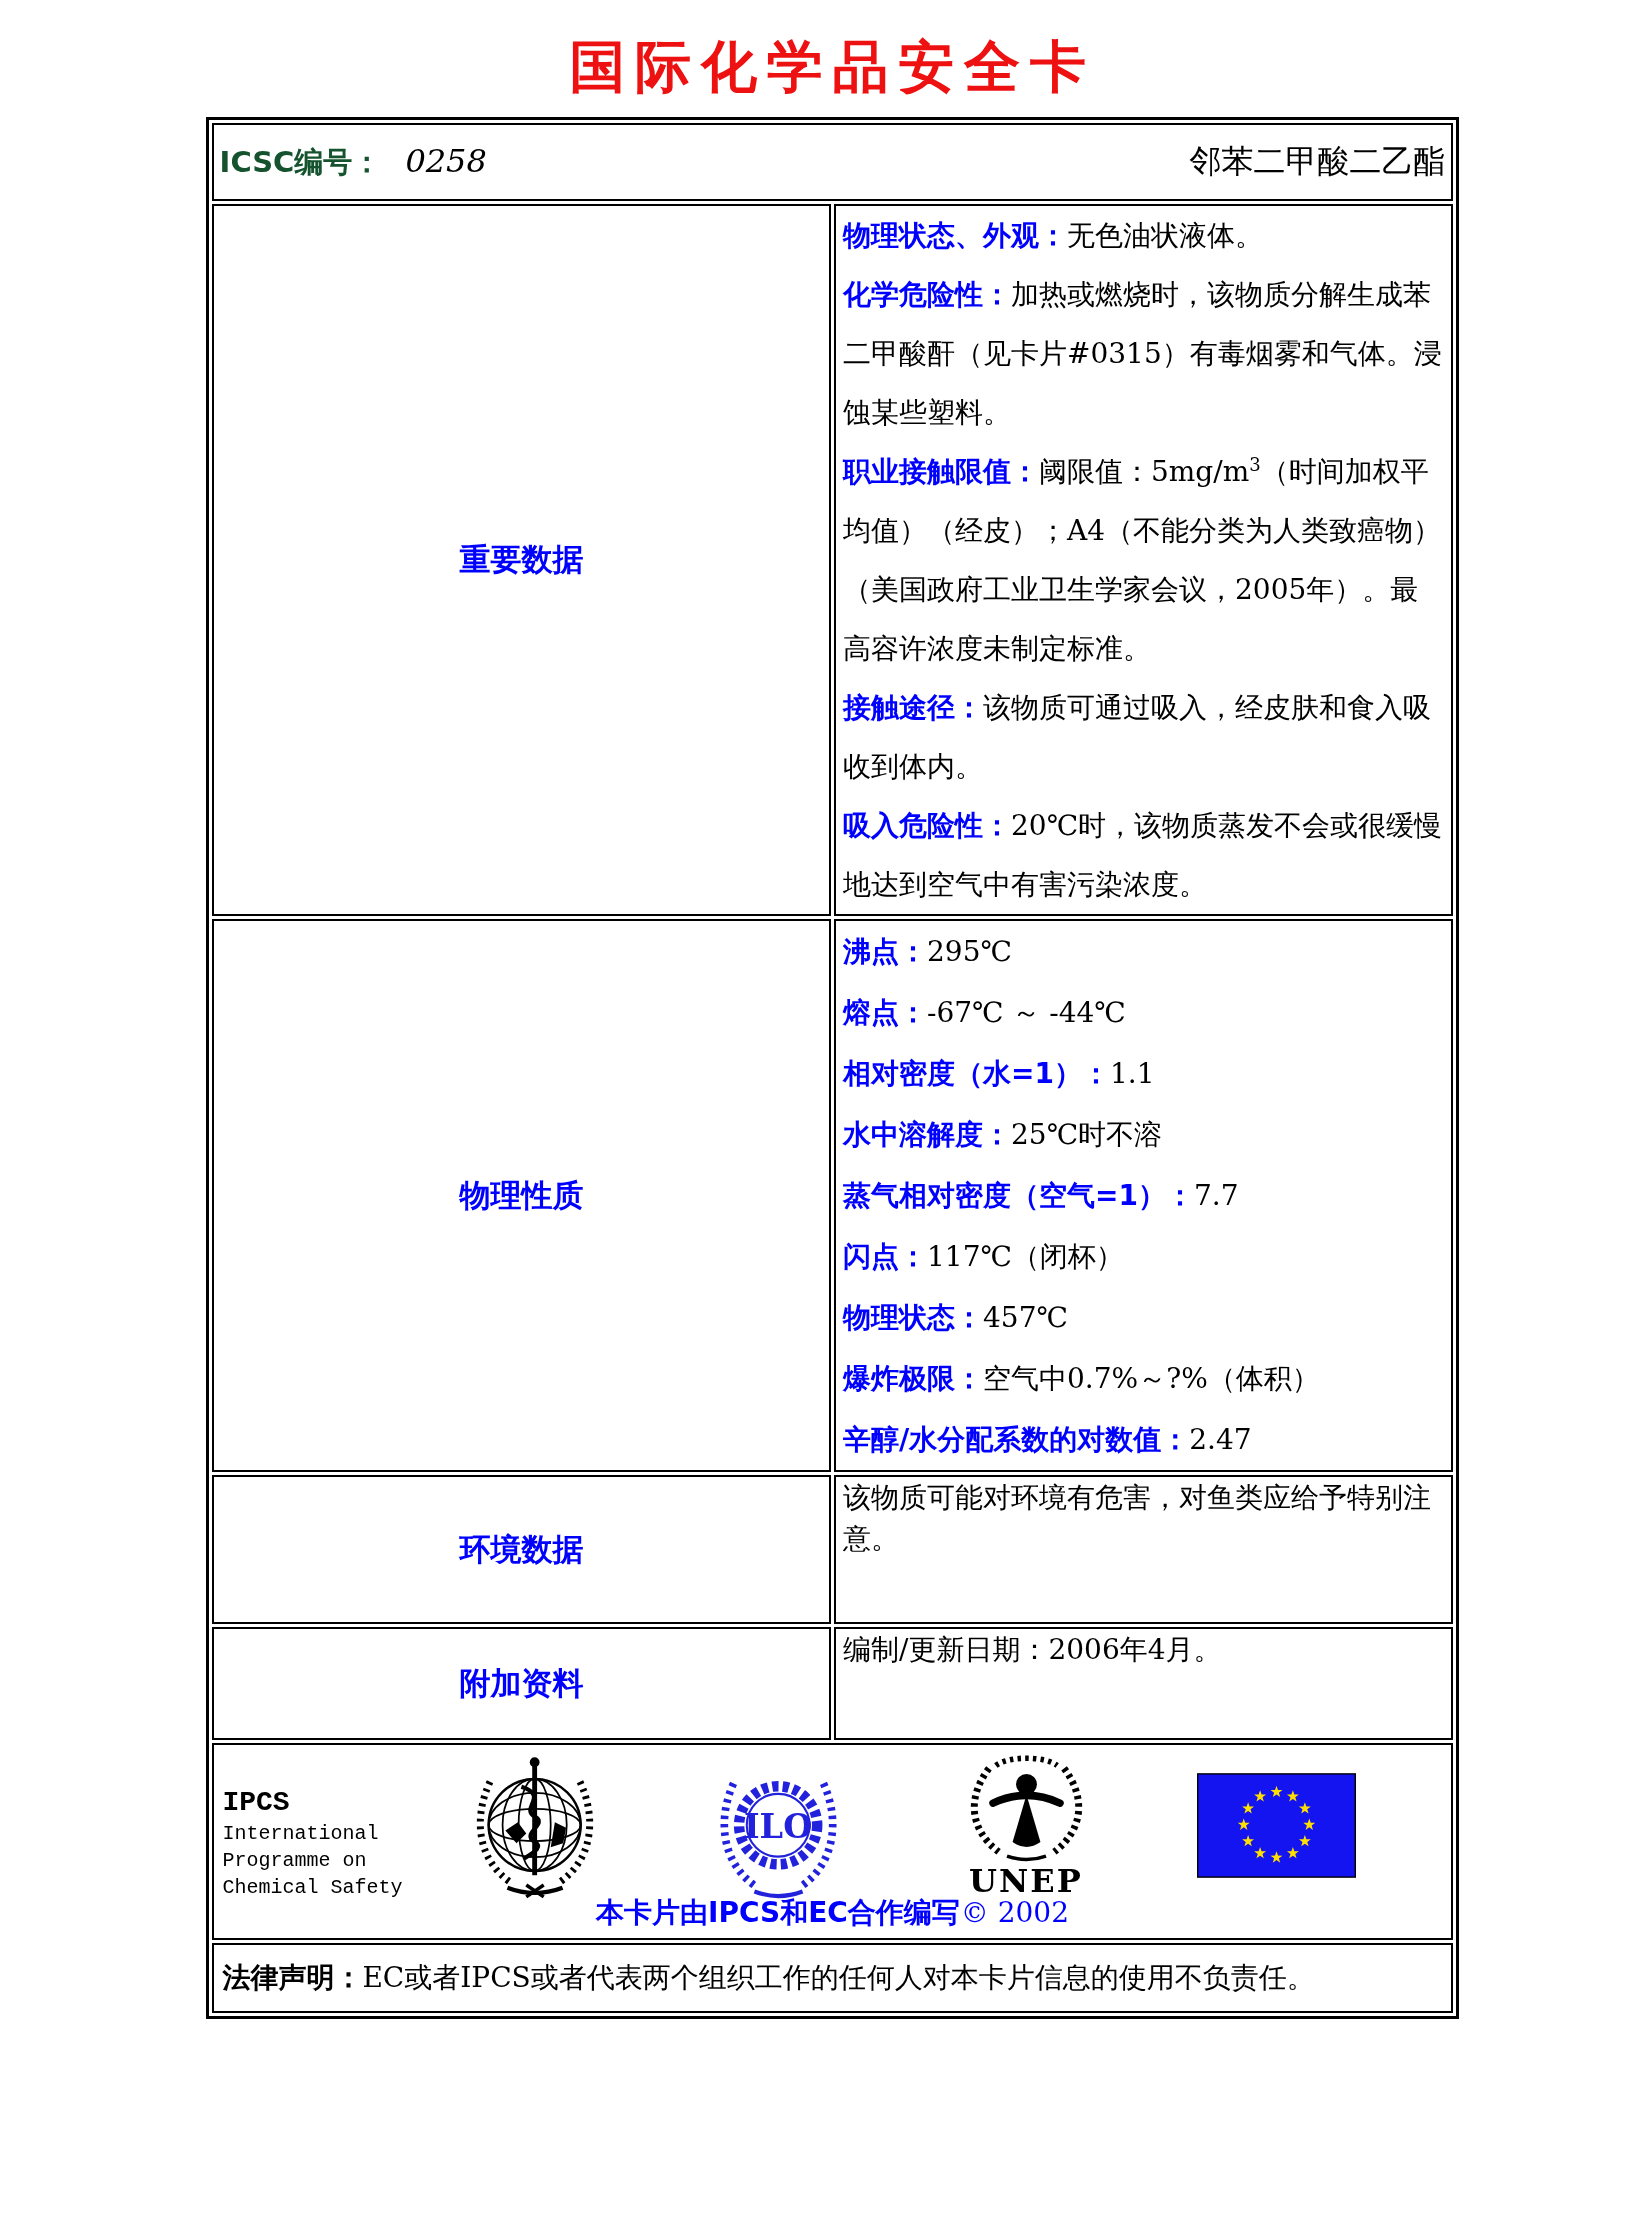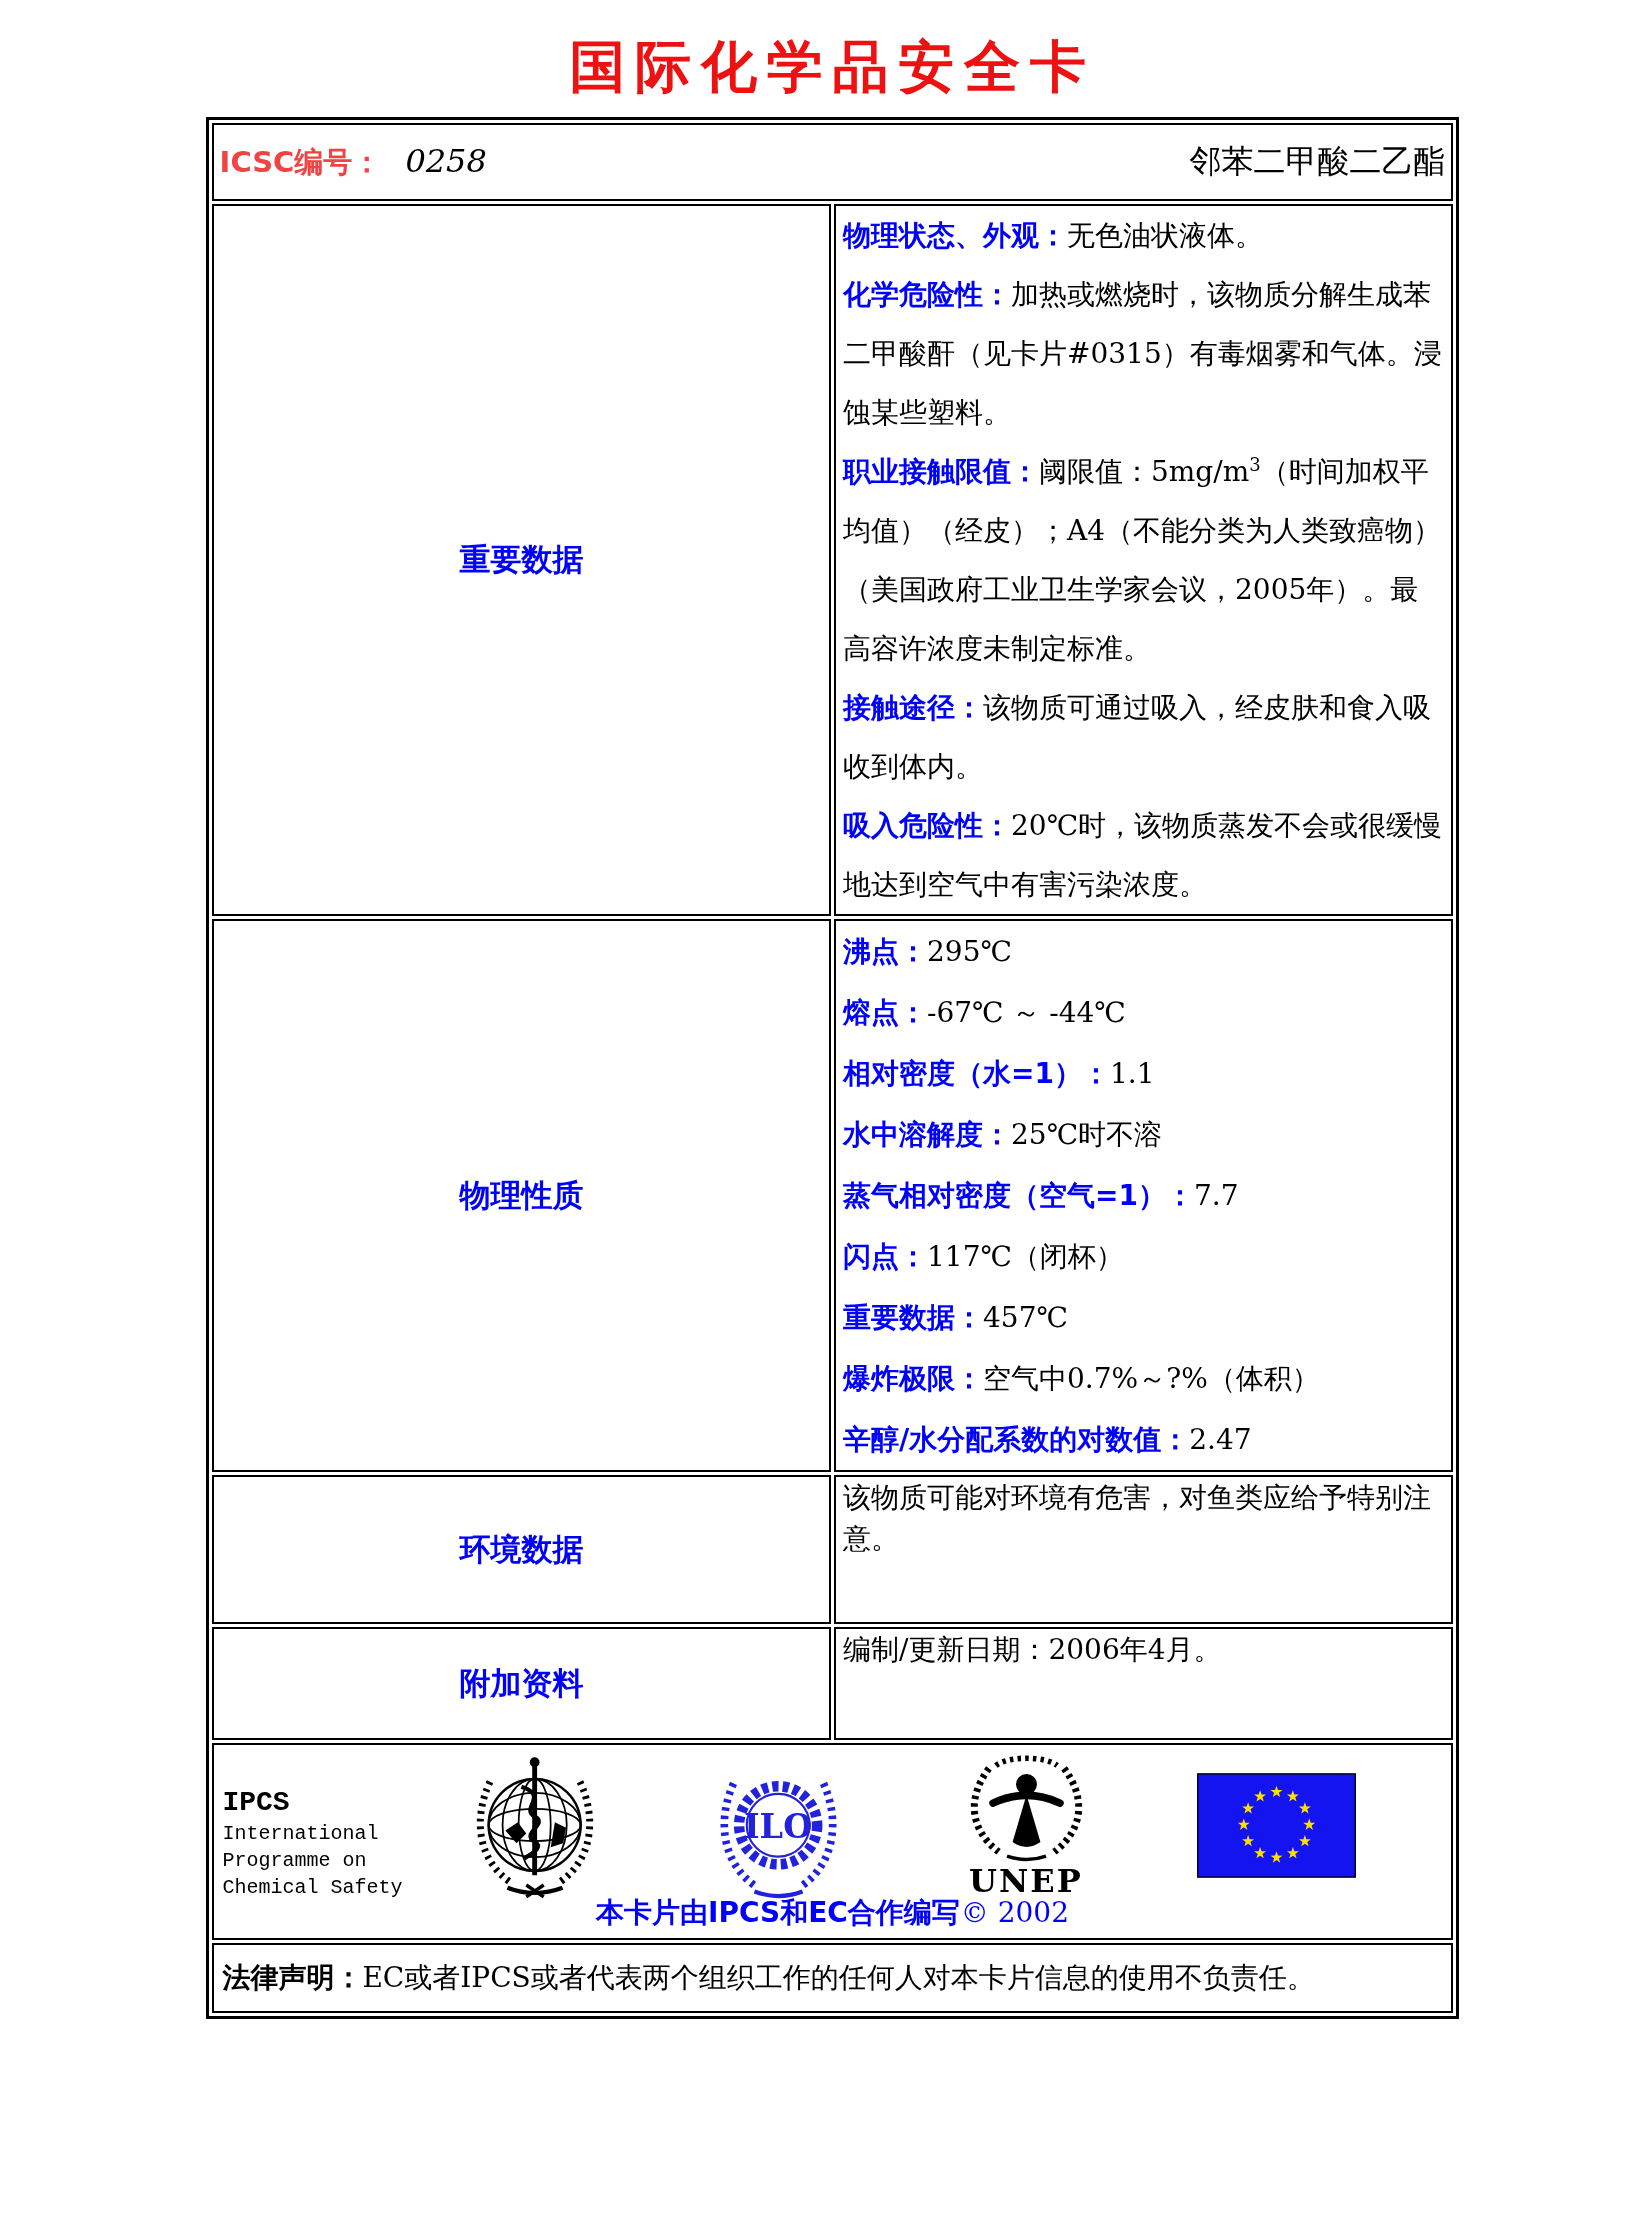--- a/index.html
+++ b/index.html
@@ -17,21 +17,21 @@
   }
   td{border:2.1px solid #000;vertical-align:top;background:#fff;padding:0;overflow:hidden;}
   td.label-cell{
     width:166px;text-align:center;vertical-align:middle;
     color:#0000ff;font-weight:bold;font-family:"DejaVu Sans",sans-serif;font-size:31px;
   }
   td.content-cell{padding:0 7px;font-size:28px;}
 
   .header-cell{vertical-align:middle;height:74px;}
   .header-flex{display:flex;justify-content:space-between;align-items:center;padding:0 5.6px;}
-  .icsc-label{color:#ef4444;font-weight:bold;font-family:"DejaVu Sans",sans-serif;font-size:29px;}
+  .icsc-label{color:#14532d;font-weight:bold;font-family:"DejaVu Sans",sans-serif;font-size:29px;}
   .icsc-num{font-size:32px;margin-left:24px;font-style:italic;}
   .chem-name{font-size:32px;}
 
   .imp{line-height:59px;}
   .phys{line-height:61px;}
   .prop{text-align:left;}
   .plabel{color:#0000ff;font-weight:bold;font-family:"DejaVu Sans",sans-serif;}
   .pval{color:#000;font-family:"DejaVu Serif",serif;}
   sup.psup{font-size:18px;line-height:0;}
 
@@ -88,21 +88,21 @@
 
   <tr>
     <td class="label-cell" style="height:545px">物理性质</td>
     <td class="content-cell phys">
       <div class="prop"><span class="plabel">沸点：</span><span class="pval">295℃</span></div>
       <div class="prop"><span class="plabel">熔点：</span><span class="pval">-67℃ ～ -44℃</span></div>
       <div class="prop"><span class="plabel">相对密度（水=1）：</span><span class="pval">1.1</span></div>
       <div class="prop"><span class="plabel">水中溶解度：</span><span class="pval">25℃时不溶</span></div>
       <div class="prop"><span class="plabel">蒸气相对密度（空气=1）：</span><span class="pval">7.7</span></div>
       <div class="prop"><span class="plabel">闪点：</span><span class="pval">117℃（闭杯）</span></div>
-      <div class="prop"><span class="plabel">重要数据：</span><span class="pval">457℃</span></div>
+      <div class="prop"><span class="plabel">物理状态：</span><span class="pval">457℃</span></div>
       <div class="prop"><span class="plabel">爆炸极限：</span><span class="pval">空气中0.7%～?%（体积）</span></div>
       <div class="prop"><span class="plabel">辛醇/水分配系数的对数值：</span><span class="pval">2.47</span></div>
     </td>
   </tr>
 
   <tr>
     <td class="label-cell" style="height:145px">环境数据</td>
     <td class="content-cell plain-cell"><span class="pval">该物质可能对环境有危害，对鱼类应给予特别注意。</span></td>
   </tr>
 

